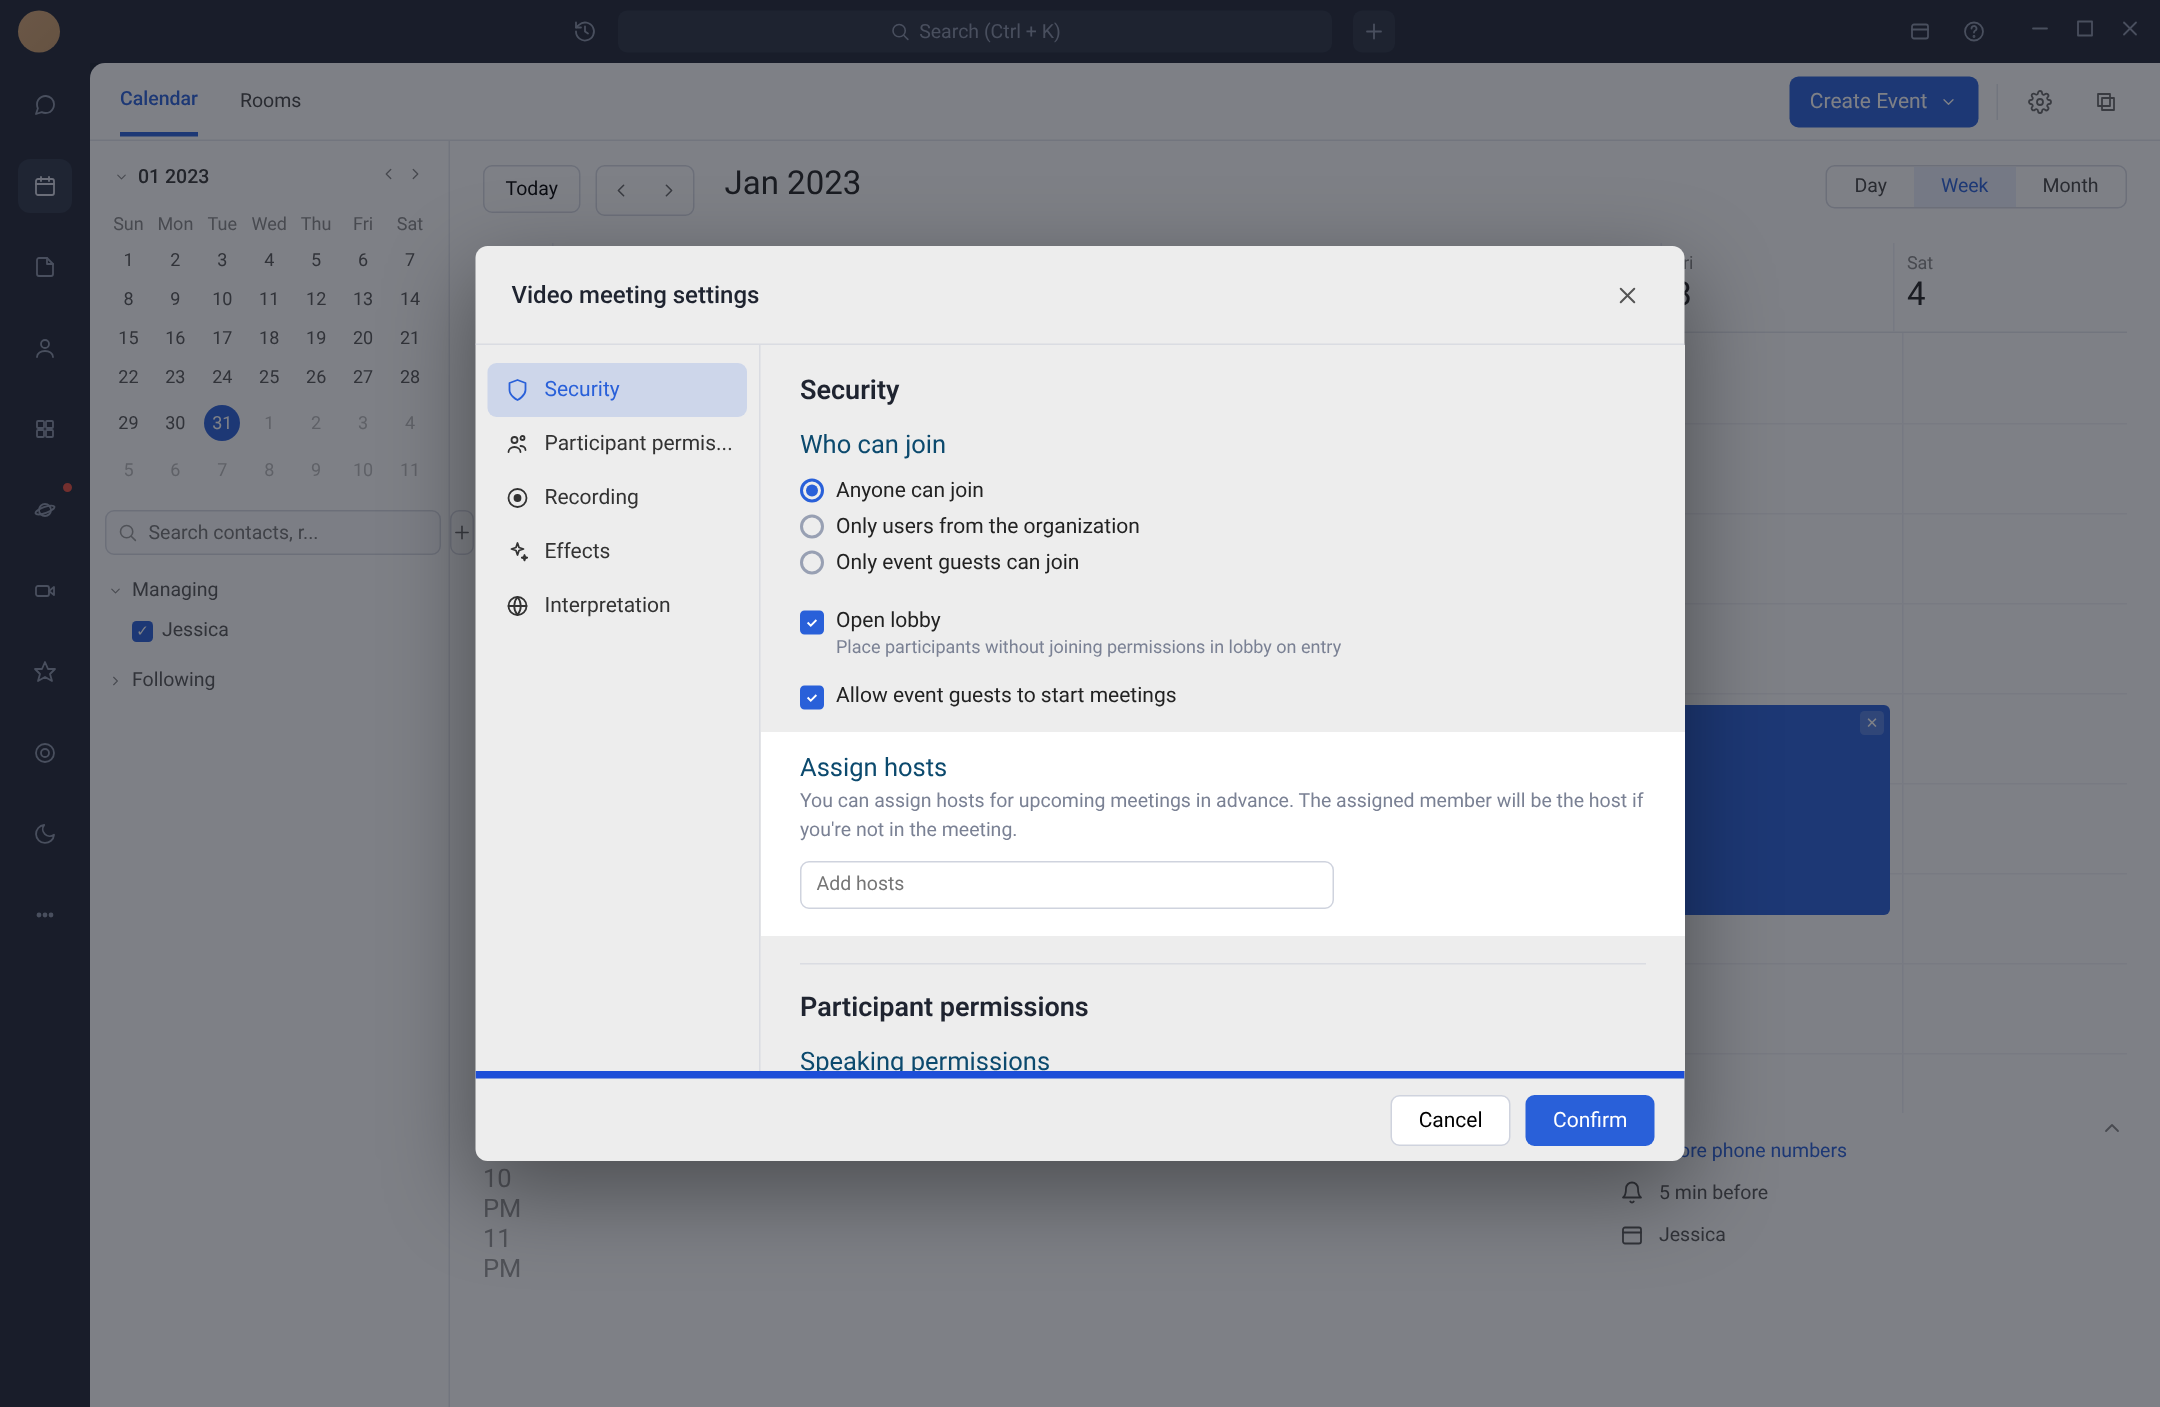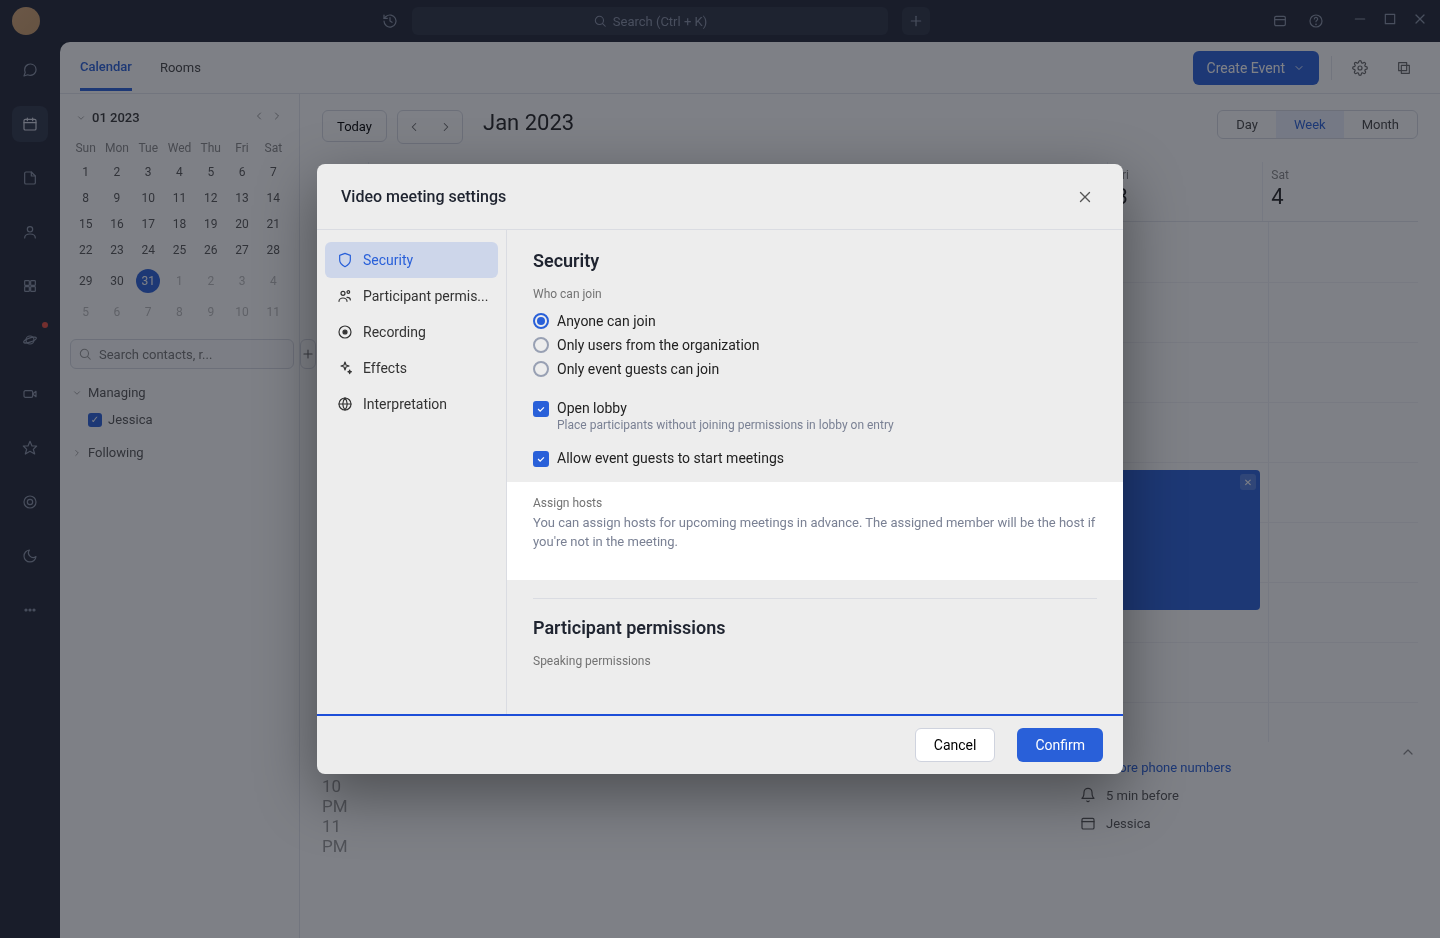--- a/index.html
+++ b/index.html
@@ -87,34 +87,34 @@
   .modal-x{ margin-left:auto; width:28px; height:28px; display:flex; align-items:center; justify-content:center; color:#555; cursor:pointer;}
   .modal-body{ flex:1; display:flex; overflow:hidden;}
   .modal-nav{ width:190px; padding:12px 8px; border-right:1px solid #dadce2;}
   .mn-item{ display:flex; align-items:center; gap:10px; padding:10px 12px; border-radius:6px; font-size:14px; color:#333; cursor:pointer; white-space:nowrap; overflow:hidden; text-overflow:ellipsis;}
   .mn-item.active{ background:#cdd6ea; color:#2960d9;}
   .mn-item svg{ flex-shrink:0;}
   .modal-content{ flex:1; overflow-y:auto; padding:20px 26px; position:relative; background:#ededed;}
   .modal-content::-webkit-scrollbar{width:8px;}
   .modal-content::-webkit-scrollbar-thumb{background:#b8bcc7; border-radius:4px;}
   .sec-h{ font-size:18px; font-weight:600; color:#1f2430; margin-bottom:16px;}
-  .sec-sub{ font-size:12px; color:#737373; margin-bottom:8px;}
+  .sec-sub{ font-size:17px; color:#0c4a6e; margin-bottom:8px;}
   .radio-row{ display:flex; align-items:center; gap:8px; padding:4px 0; font-size:14px; color:#222; cursor:pointer;}
   .radio{ width:16px; height:16px; border:2px solid #98a0b3; border-radius:50%; display:inline-flex; align-items:center; justify-content:center;}
   .radio.checked{ border-color:#2960d9;}
   .radio.checked::after{ content:''; width:8px; height:8px; background:#2960d9; border-radius:50%;}
   .cb-row{ display:flex; align-items:flex-start; gap:8px; padding:5px 0; font-size:14px; color:#222;}
   .cb{ width:16px; height:16px; border:2px solid #98a0b3; border-radius:3px; flex-shrink:0; display:inline-flex; align-items:center; justify-content:center; margin-top:1px;}
   .cb.checked{ background:#2960d9; border-color:#2960d9; color:#fff;}
   .cb-desc{ font-size:12px; color:#7a8194; margin-top:2px;}
   .hl-section{ background:#fff; margin:10px -26px 0 -26px; padding:14px 26px 18px 26px;}
   .hl-desc{ font-size:13px; color:#7a8194; margin:4px 0 10px 0; line-height:1.45;}
   .host-input{ width:356px; height:32px; border:1px solid #cfd3de; border-radius:6px; padding:0 10px; font-size:13px; background:#fff;}
   .divider{ height:1px; background:#dadce2; margin:18px 0;}
-  .modal-ft{ height:60px; border-top:2px solid #1d4ed8; display:flex; align-items:center; justify-content:flex-end; padding:0 20px; gap:22px;}
+  .modal-ft{ height:60px; border-top:5px solid #1d4ed8; display:flex; align-items:center; justify-content:flex-end; padding:0 20px; gap:10px;}
   .btn-sec{ height:34px; padding:0 18px; border:1px solid #cfd3de; background:#fff; border-radius:6px; font-size:14px; cursor:pointer;}
   .btn-pri{ height:34px; padding:0 18px; border:none; background:#2960d9; color:#fff; border-radius:6px; font-size:14px; cursor:pointer;}
   
   
   .ic{ width:16px; height:16px; stroke:currentColor; fill:none; stroke-width:1.8; stroke-linecap:round; stroke-linejoin:round;}
 </style>
 </head>
 <body>
 
 <div class="titlebar">
@@ -560,20 +560,21 @@
               <svg viewBox="0 0 24 24" style="width:10px;height:10px;stroke:#fff;fill:none;stroke-width:3">
                 <polyline points="5 12 10 17 19 8"></polyline>
               </svg>
             </span>
           <div>Allow event guests to start meetings</div>
         </div>
 
         <div class="hl-section">
           <div class="sec-sub" style="margin-bottom:2px">Assign hosts</div>
           <div class="hl-desc">You can assign hosts for upcoming meetings in advance. The assigned member will be the host if you're not in the meeting.</div>
+          <input class="host-input" placeholder="Add hosts" style="">
         </div>
 
         <div class="divider"></div>
 
         <div class="sec-h">Participant permissions</div>
         <div class="sec-sub">Speaking permissions</div>
         <div class="cb-row">
           
           
         </div>

